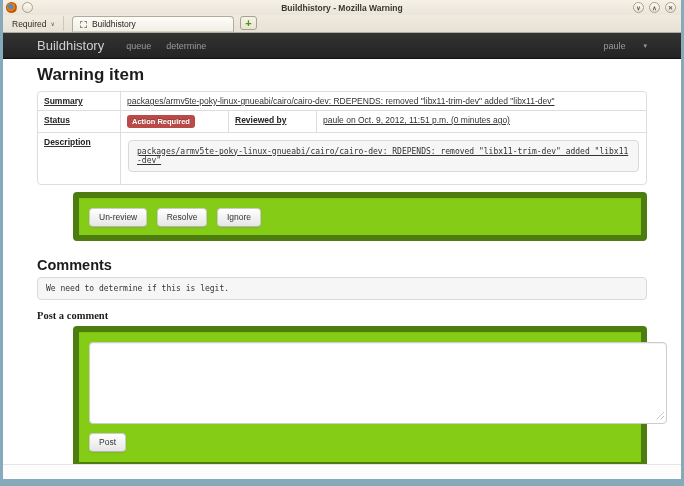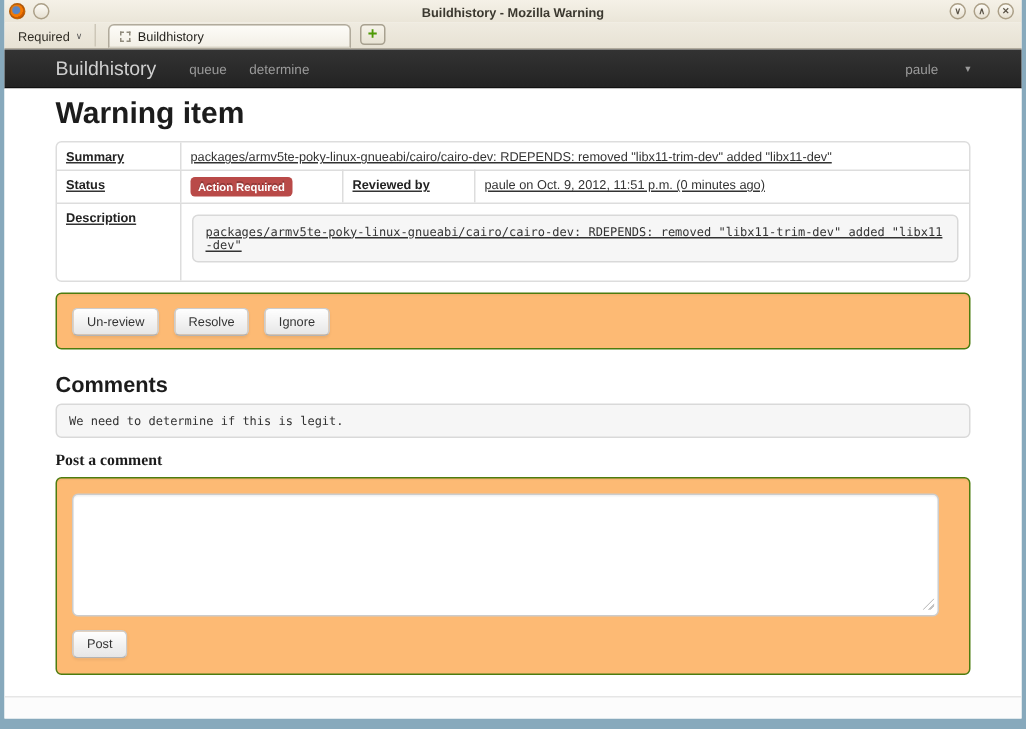--- a/index.html
+++ b/index.html
@@ -77,21 +77,21 @@
     width:610px; height:100%; margin:0 auto;
     display:flex; align-items:center;
   }
   .brand { font-size:13px; color:#cfcfcf; margin-right:22px; }
   .nav-link { font-size:9px; color:#9a9a9a; margin-right:15px; }
   .user-menu { margin-left:auto; font-size:9px; color:#9a9a9a; display:flex; align-items:center; gap:18px; }
   .user-menu .caret { font-size:7px; }
   
   .content { position:absolute; top:59px; left:0; right:0; bottom:15px; overflow:hidden; background:#fff; }
   .container { width:610px; margin:0 auto; }
-  h1.page-title { font-size:20px; margin:6px 0 6px; color:#1c1c1c; }
+  h1.page-title { font-size:17px; margin:6px 0 6px; color:#1c1c1c; }
   
   table.detail {
     width:100%; border-collapse:separate; border-spacing:0;
     border:1px solid #ddd; border-radius:4px;
     font-size:8.5px; color:#333;text-decoration:underline;
   }
   table.detail td { border-left:1px solid #ddd; border-top:1px solid #ddd; padding:4px 6px; vertical-align:top; }
   table.detail td:first-child { border-left:0; }
   table.detail tr:first-child td { border-top:0; }
   td.lbl { width:82px; font-weight:bold; color:#222; }
@@ -101,22 +101,23 @@
     font-size:7.5px; font-weight:bold; padding:1.5px 5px 2px;
     border-radius:3px; text-shadow:0 -1px 0 rgba(0,0,0,.25);
   }
   pre.codeblock {
     font-family:"DejaVu Sans Mono", monospace; font-size:8px; color:#333;
     background:#f6f6f6; border:1px solid #d9d9d9; border-radius:4px;
     padding:6px 8px; margin:3px 1px 8px; white-space:pre-wrap; word-break:break-all;
   }
   
   .well {
-    background:#fdba74; border:1px solid #4d7c0f; border-radius:4px;
+    background:#84cc16; border:6px solid #4d7c0f; border-radius:4px;
     box-shadow:inset 0 1px 1px rgba(0,0,0,.04);
+    margin-left:36px;
   }
   .actions-well { margin-top:7px; padding:8px 10px; }
   .btn {
     display:inline-block; cursor:pointer;
     background:linear-gradient(#ffffff,#e6e6e6);
     border:1px solid #ccc; border-bottom-color:#b3b3b3; border-radius:4px;
     padding:3px 9px 4px; margin-right:5px;
     font-family:inherit; font-size:8.5px; color:#333;
     box-shadow:inset 0 1px 0 rgba(255,255,255,.2), 0 1px 2px rgba(0,0,0,.07);
   }

